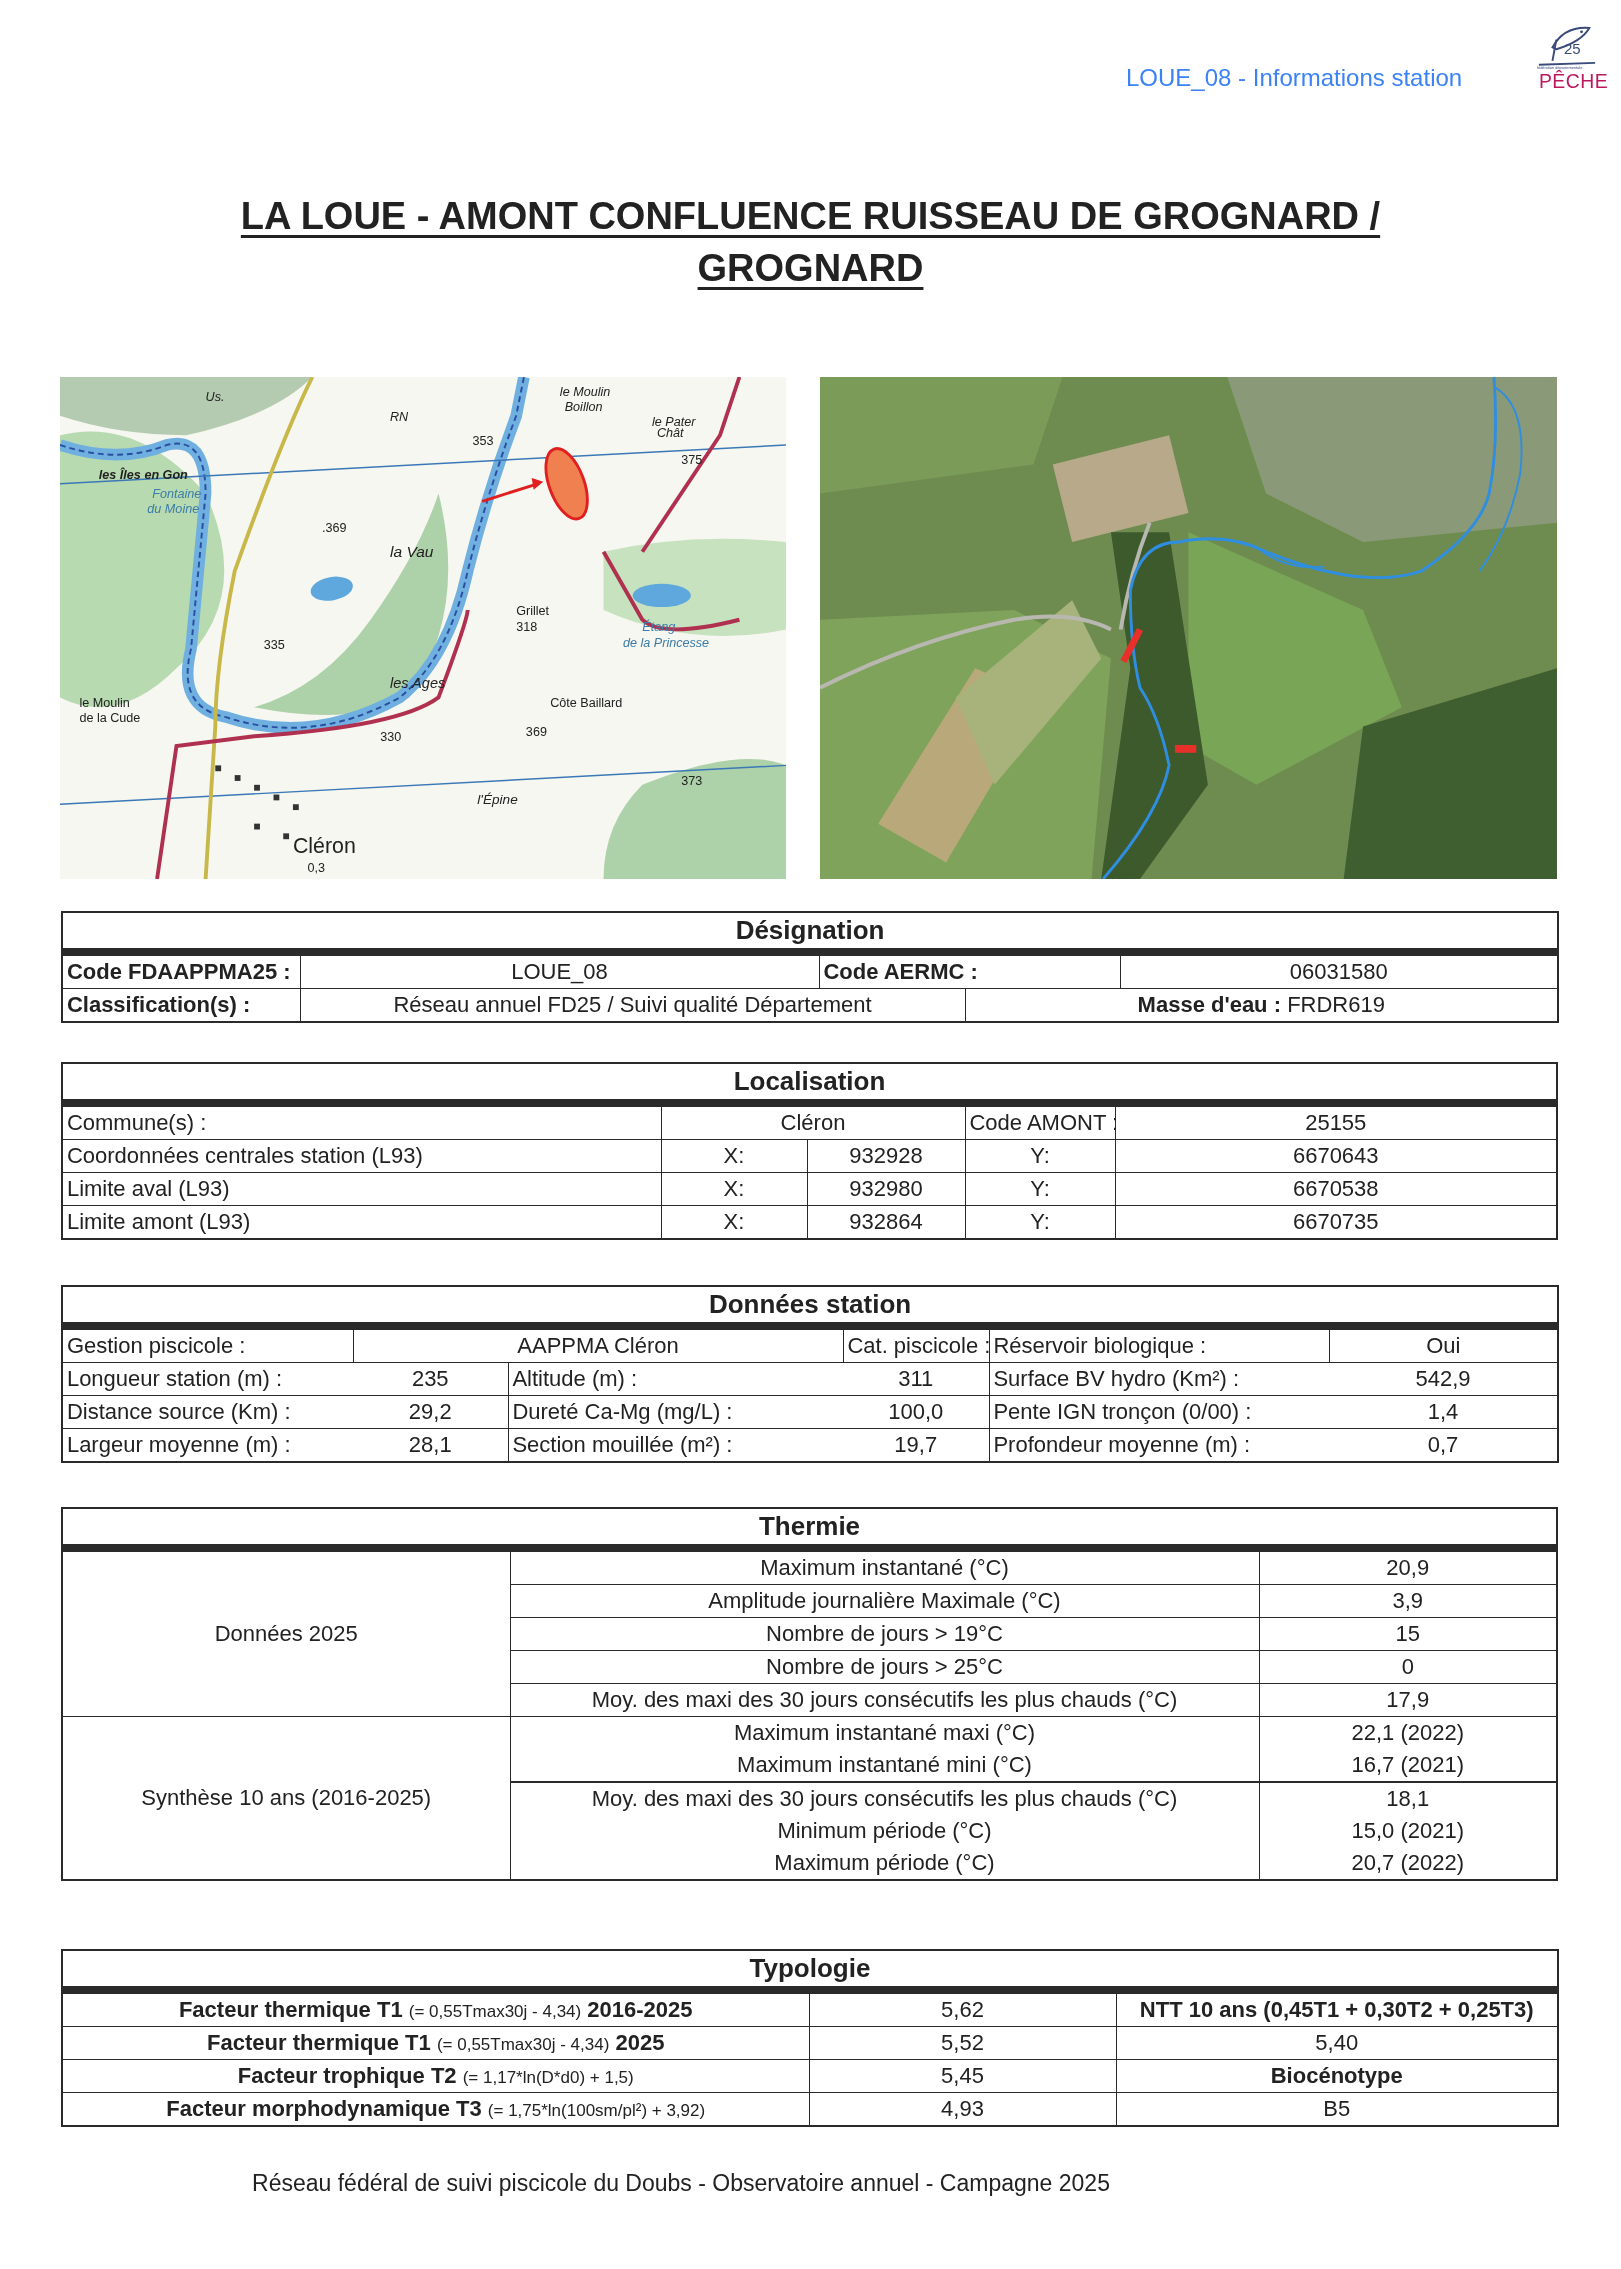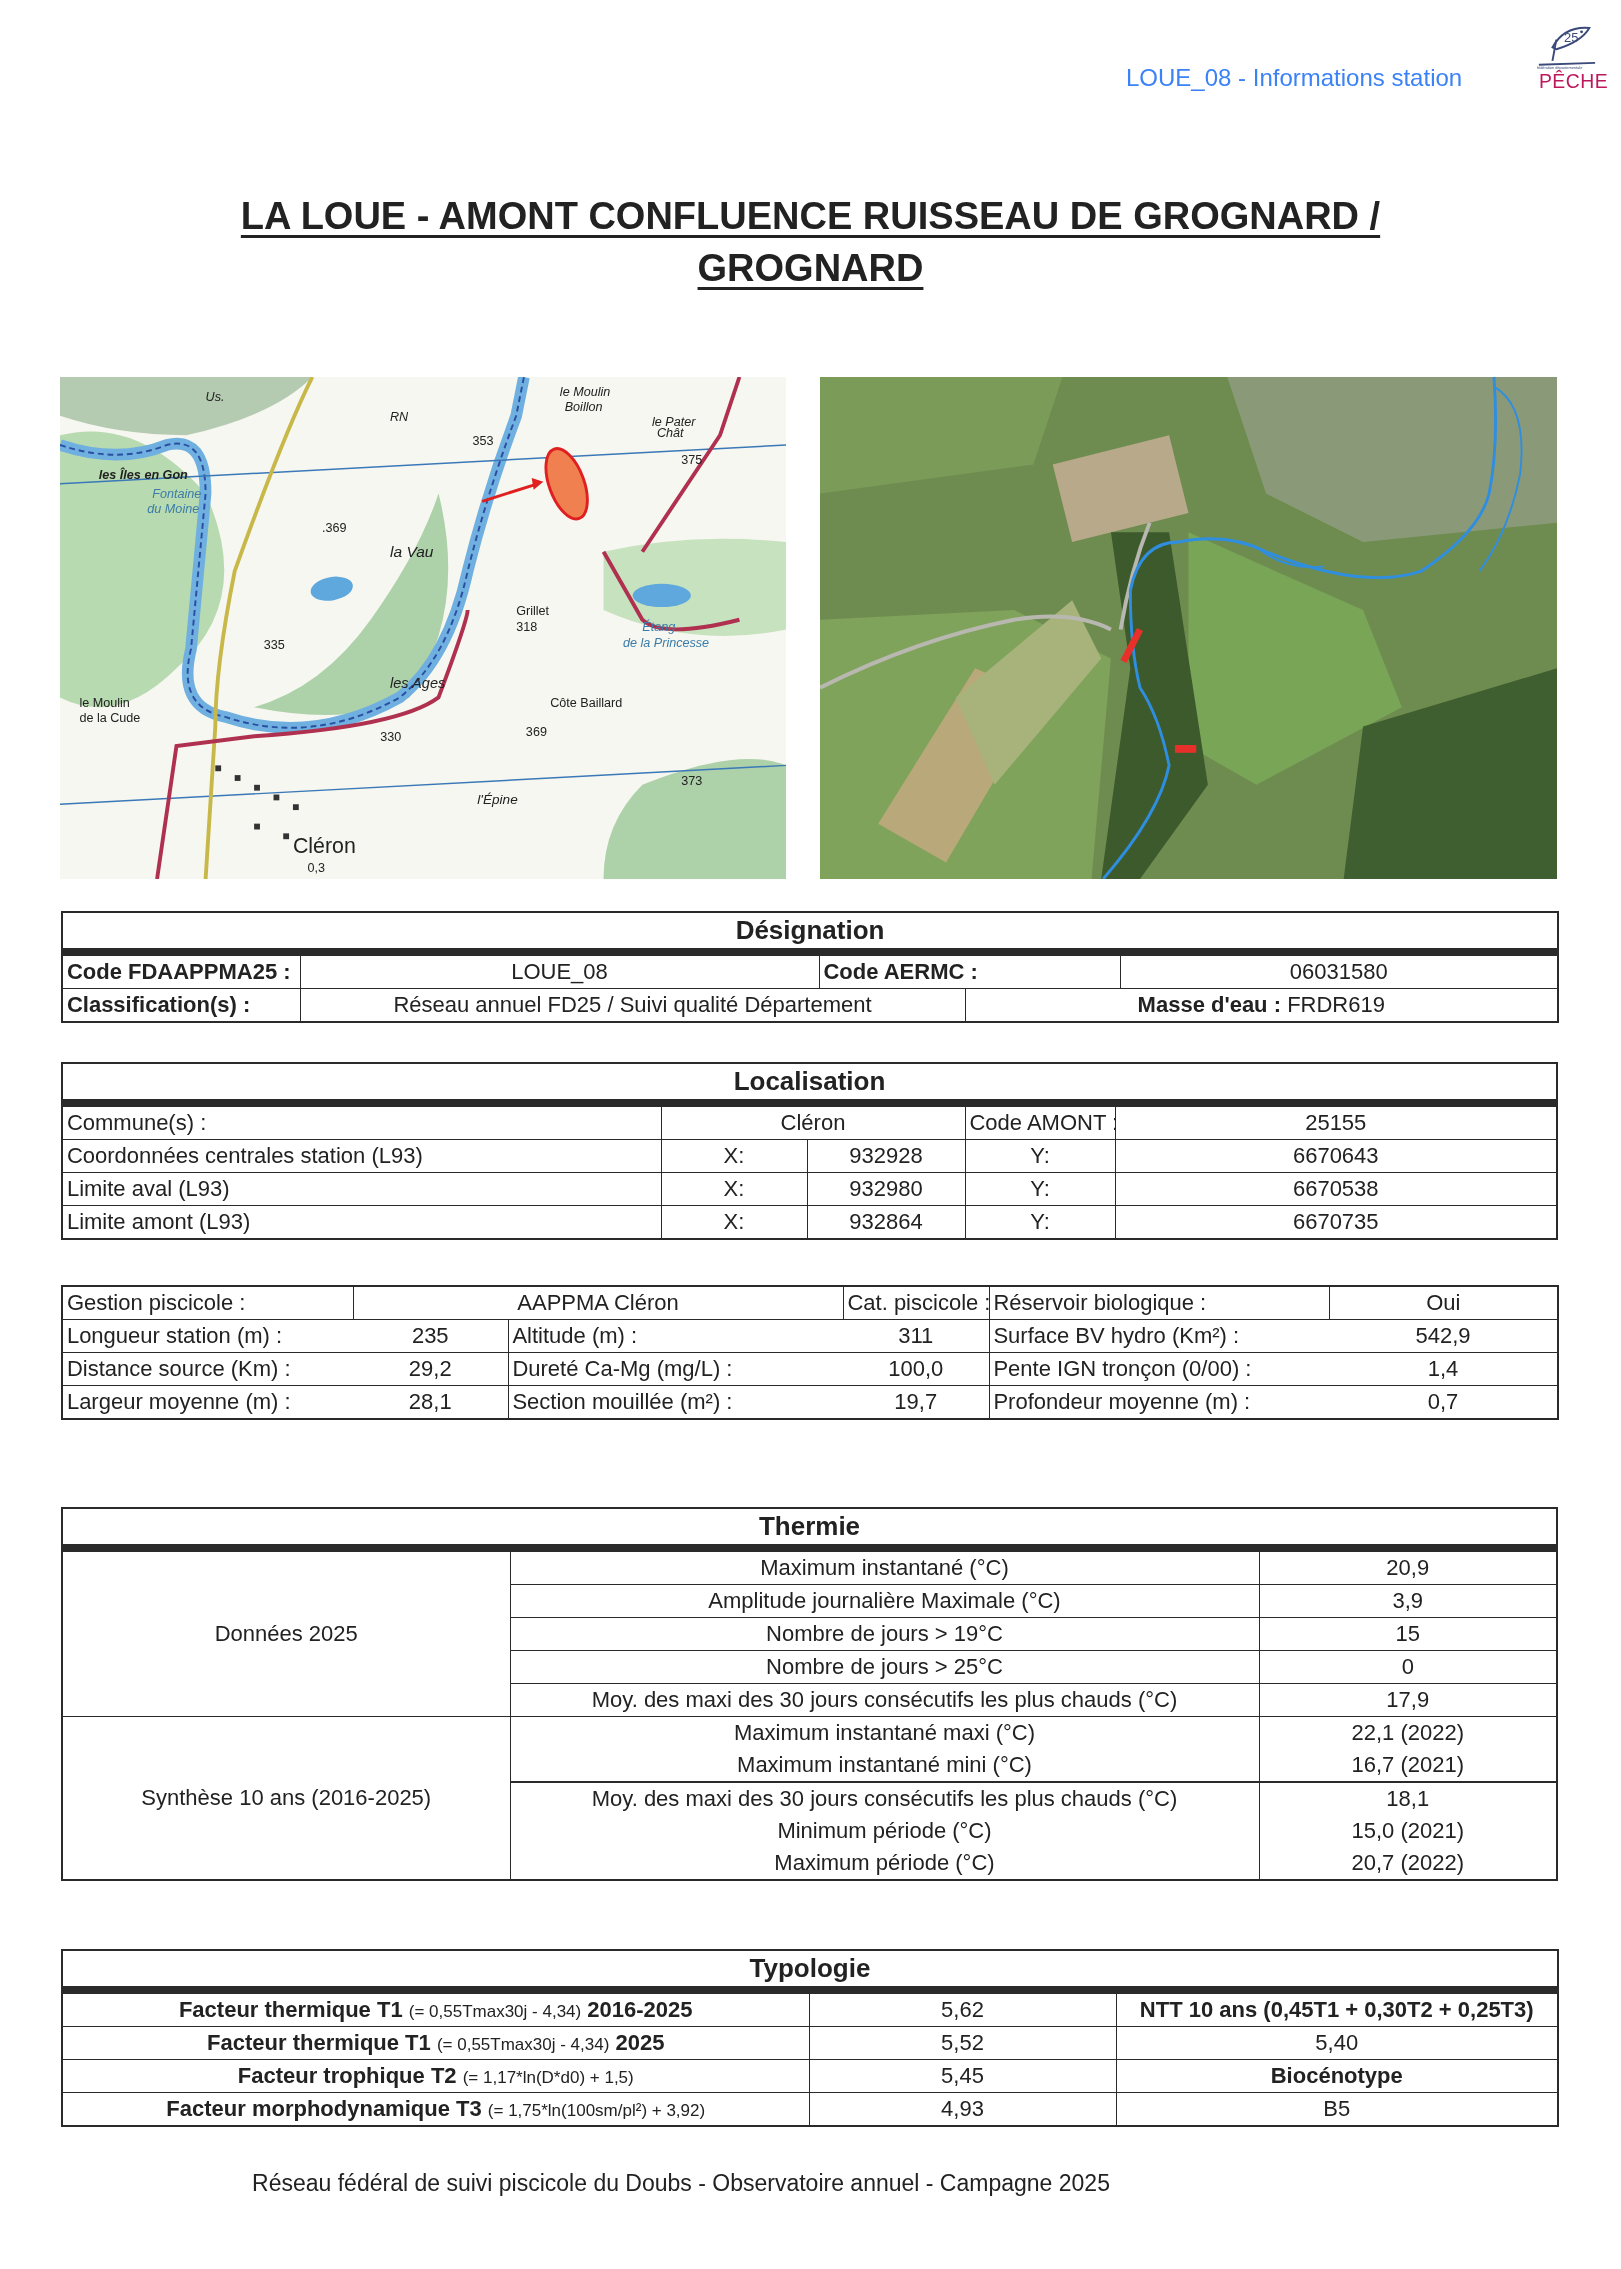--- a/index.html
+++ b/index.html
@@ -1,20 +1,20 @@
 <!DOCTYPE html>
 <html><head>
 <meta charset="utf-8">
 <style>
   html, body { margin:0; padding:0; background:#ffffff; }
   body { width:1621px; height:2270px; position:relative; overflow:hidden;
          font-family:"Liberation Sans", "DejaVu Sans", sans-serif; color:#222; }
   .hdr-text { position:absolute; left:1126px; top:64px; font-size:24px; color:#3b82f6; }
   .logo { position:absolute; left:1535px; top:17.5px; width:64px; height:78px; }
-  .logo .num { position:absolute; left:29px; top:12px; font-size:13px; color:#3a4a7a; }
+  .logo .num { position:absolute; left:29px; top:22px; font-size:15px; color:#3a4a7a; }
   .logo .peche { position:absolute; left:3.9px; top:52px; font-size:19.4px; color:#be185d; letter-spacing:0.5px; }
   .logo .tiny { position:absolute; left:1.9px; top:47px; font-size:3.9px; color:#3a4a7a; white-space:nowrap; }
   .title { position:absolute; left:0; width:1621px; top:190px; text-align:center;
            font-size:38px; font-weight:bold; line-height:52px; }
   .title span { text-decoration:underline; text-decoration-thickness:2.9px; text-underline-offset:5.8px; }
 
   .map { position:absolute; overflow:hidden; }
   .map-topo { left:60px; top:377px; width:726px; height:502px; background:#f4f6ee; }
   .map-aerial { left:820px; top:377px; width:737px; height:502px; background:#6d8a4c; }
   .map svg { width:100%; height:100%; display:block; }
@@ -213,20 +213,23 @@
   <colgroup>
       <col style="width:291px">
       <col style="width:155px">
       <col style="width:238px">
       <col style="width:97px">
       <col style="width:146px">
       <col style="width:340px">
       <col style="width:229px">
     </colgroup>
   <tbody>
+      <tr class="sect-title">
+        <td colspan="7">Données station</td>
+      </tr>
   <tr>
     <td>Gestion piscicole :</td>
     <td colspan="3" class="c">AAPPMA Cléron</td>
     <td class="c" style="border-right:1.9px solid #2a2a2a">Cat. piscicole : 1ère</td>
     <td>Réservoir biologique :</td>
     <td class="c">Oui</td>
   </tr>
   <tr>
     <td style="border-right:none">Longueur station (m) :</td>
     <td class="c" style="border-left:none">235</td>

